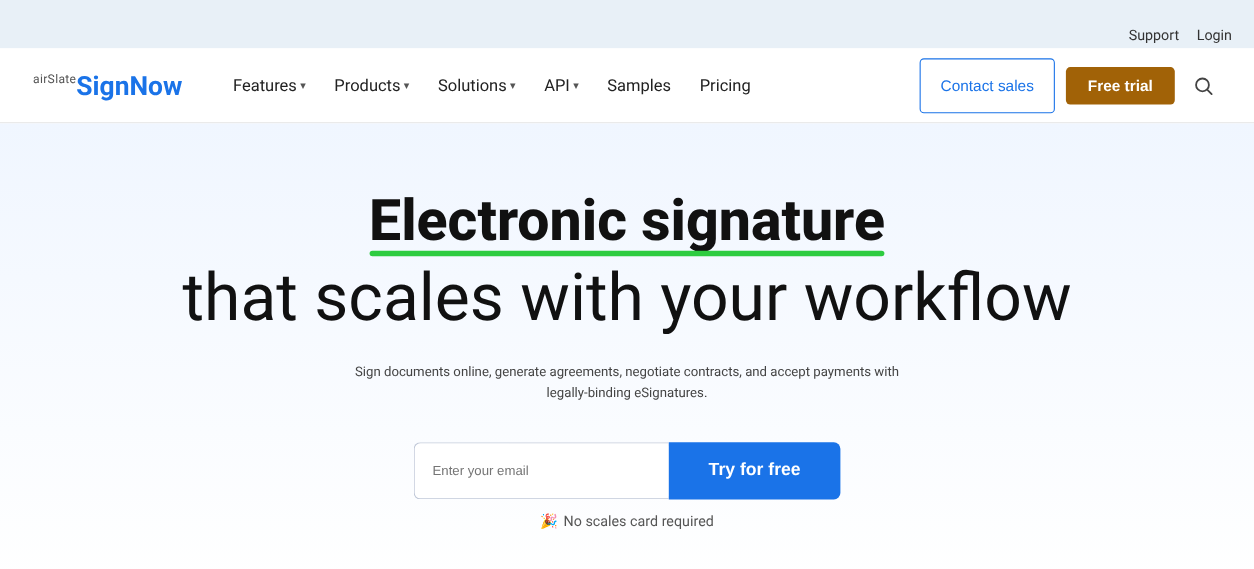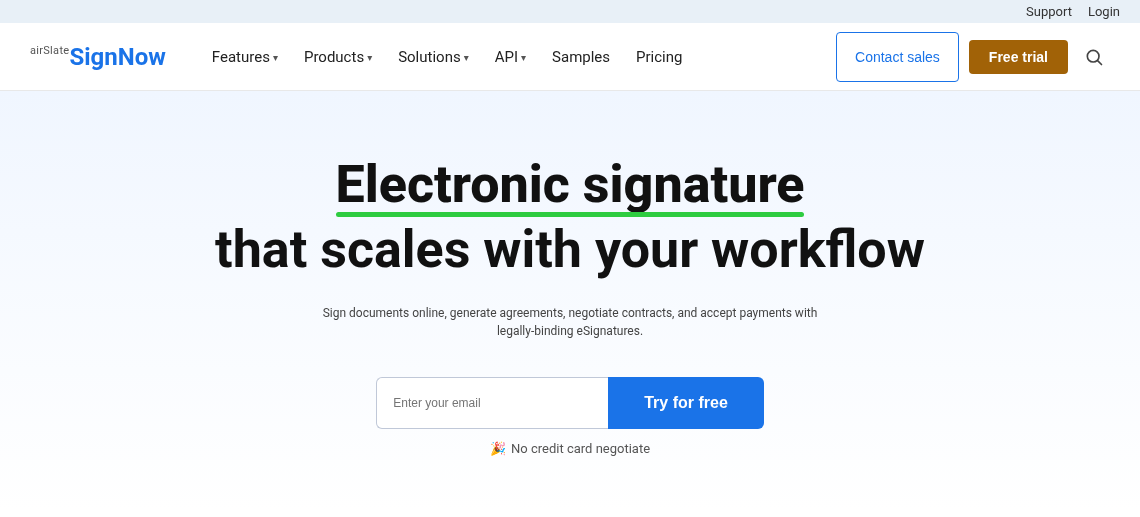--- a/index.html
+++ b/index.html
@@ -11,20 +11,21 @@
       display: flex;
       justify-content: flex-end;
       padding: 4px 20px;
       gap: 16px;
     }
     .top-bar a {
       font-size: 13px;
       color: #333;
       text-decoration: none;
       cursor: pointer;
+      margin-top: 21px;
     }
 
     
     nav {
       display: flex;
       align-items: center;
       padding: 0 30px;
       height: 68px;
       border-bottom: 1px solid #e8e8e8;
       background: #fff;
@@ -135,22 +136,22 @@
     .underline-green {
       position: absolute;
       bottom: -4px;
       left: 0;
       width: 100%;
       height: 5px;
       background: #2ecc40;
       border-radius: 3px;
     }
     .hero-title-line2 {
-      font-size: 52px;
-      font-weight: 700;
+      font-size: 60px;
+      font-weight: 400;
       color: #111;
       line-height: 1.2;
       display: block;
       margin-top: 6px;
     }
 
     .hero-subtitle {
       font-size: 12px;
       color: #444;
       margin-top: 22px;
@@ -264,15 +265,15 @@
 
   <p class="hero-subtitle">Sign documents online, generate agreements, negotiate contracts, and accept payments with legally-binding eSignatures.</p>
 
   <div class="hero-cta">
     <input class="email-input" type="email" placeholder="Enter your email" style="">
     <button class="btn-try-free">Try for free</button>
   </div>
 
   <div class="no-cc">
     <span>🎉</span>
-    <span>No credit card negotiate</span>
+    <span>No scales card required</span>
   </div>
 </section>
 
 </body></html>

